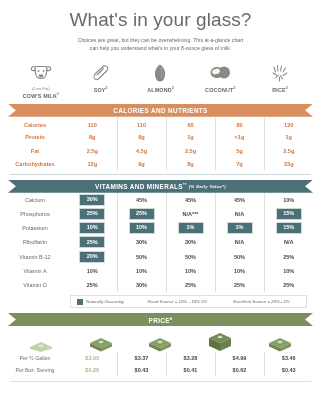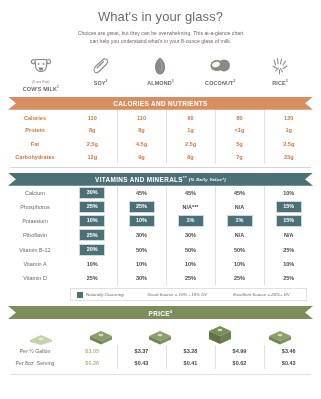--- a/index.html
+++ b/index.html
@@ -7,21 +7,21 @@
     width: 321px; height: 399px;
     background: #ffffff;
     font-family: "Liberation Sans", sans-serif;
     overflow: hidden;
   }
   .page { width: 321px; height: 399px; position: relative; background:#fff; padding: 0 8px; }
 
   
   .title {
     text-align: center;
-    font-size: 13px;
+    font-size: 19px;
     color: #6d6a66;
     font-weight: 400;
     letter-spacing: .1px;
     padding-top: 9px;
   }
   .subtitle {
     text-align: center;
     font-size: 5.2px;
     line-height: 8px;
     color: #6d6a66;

